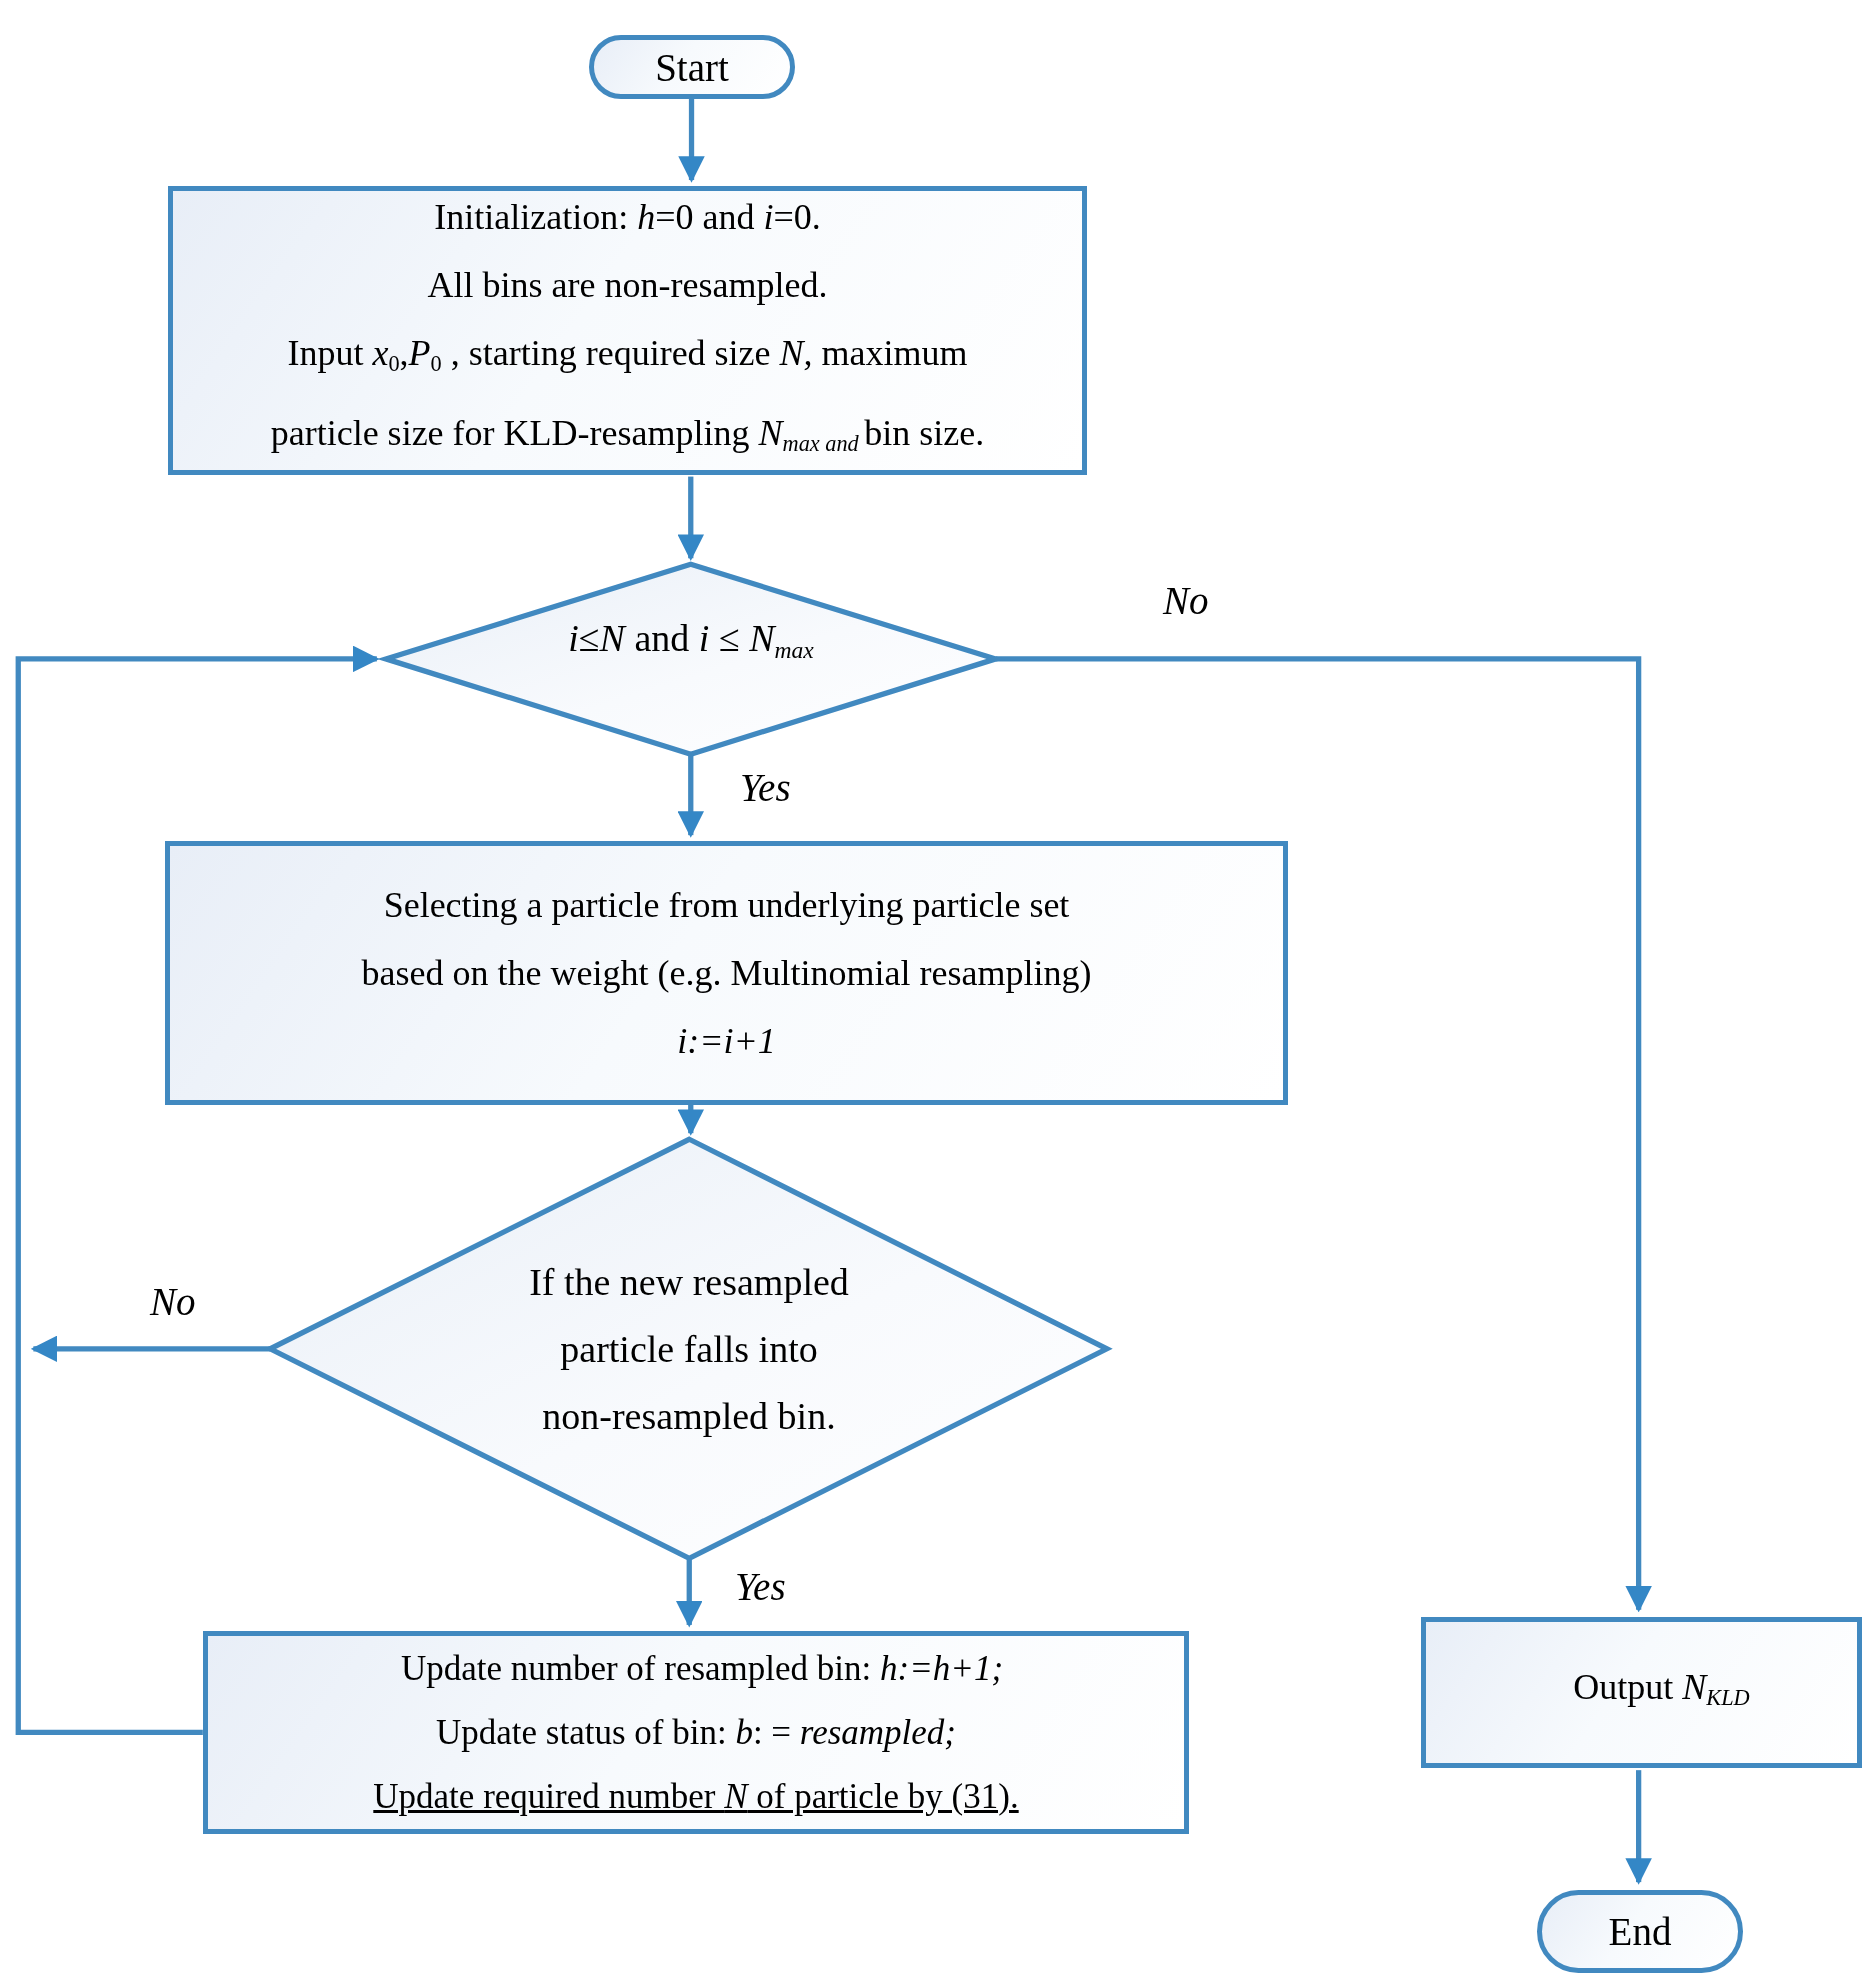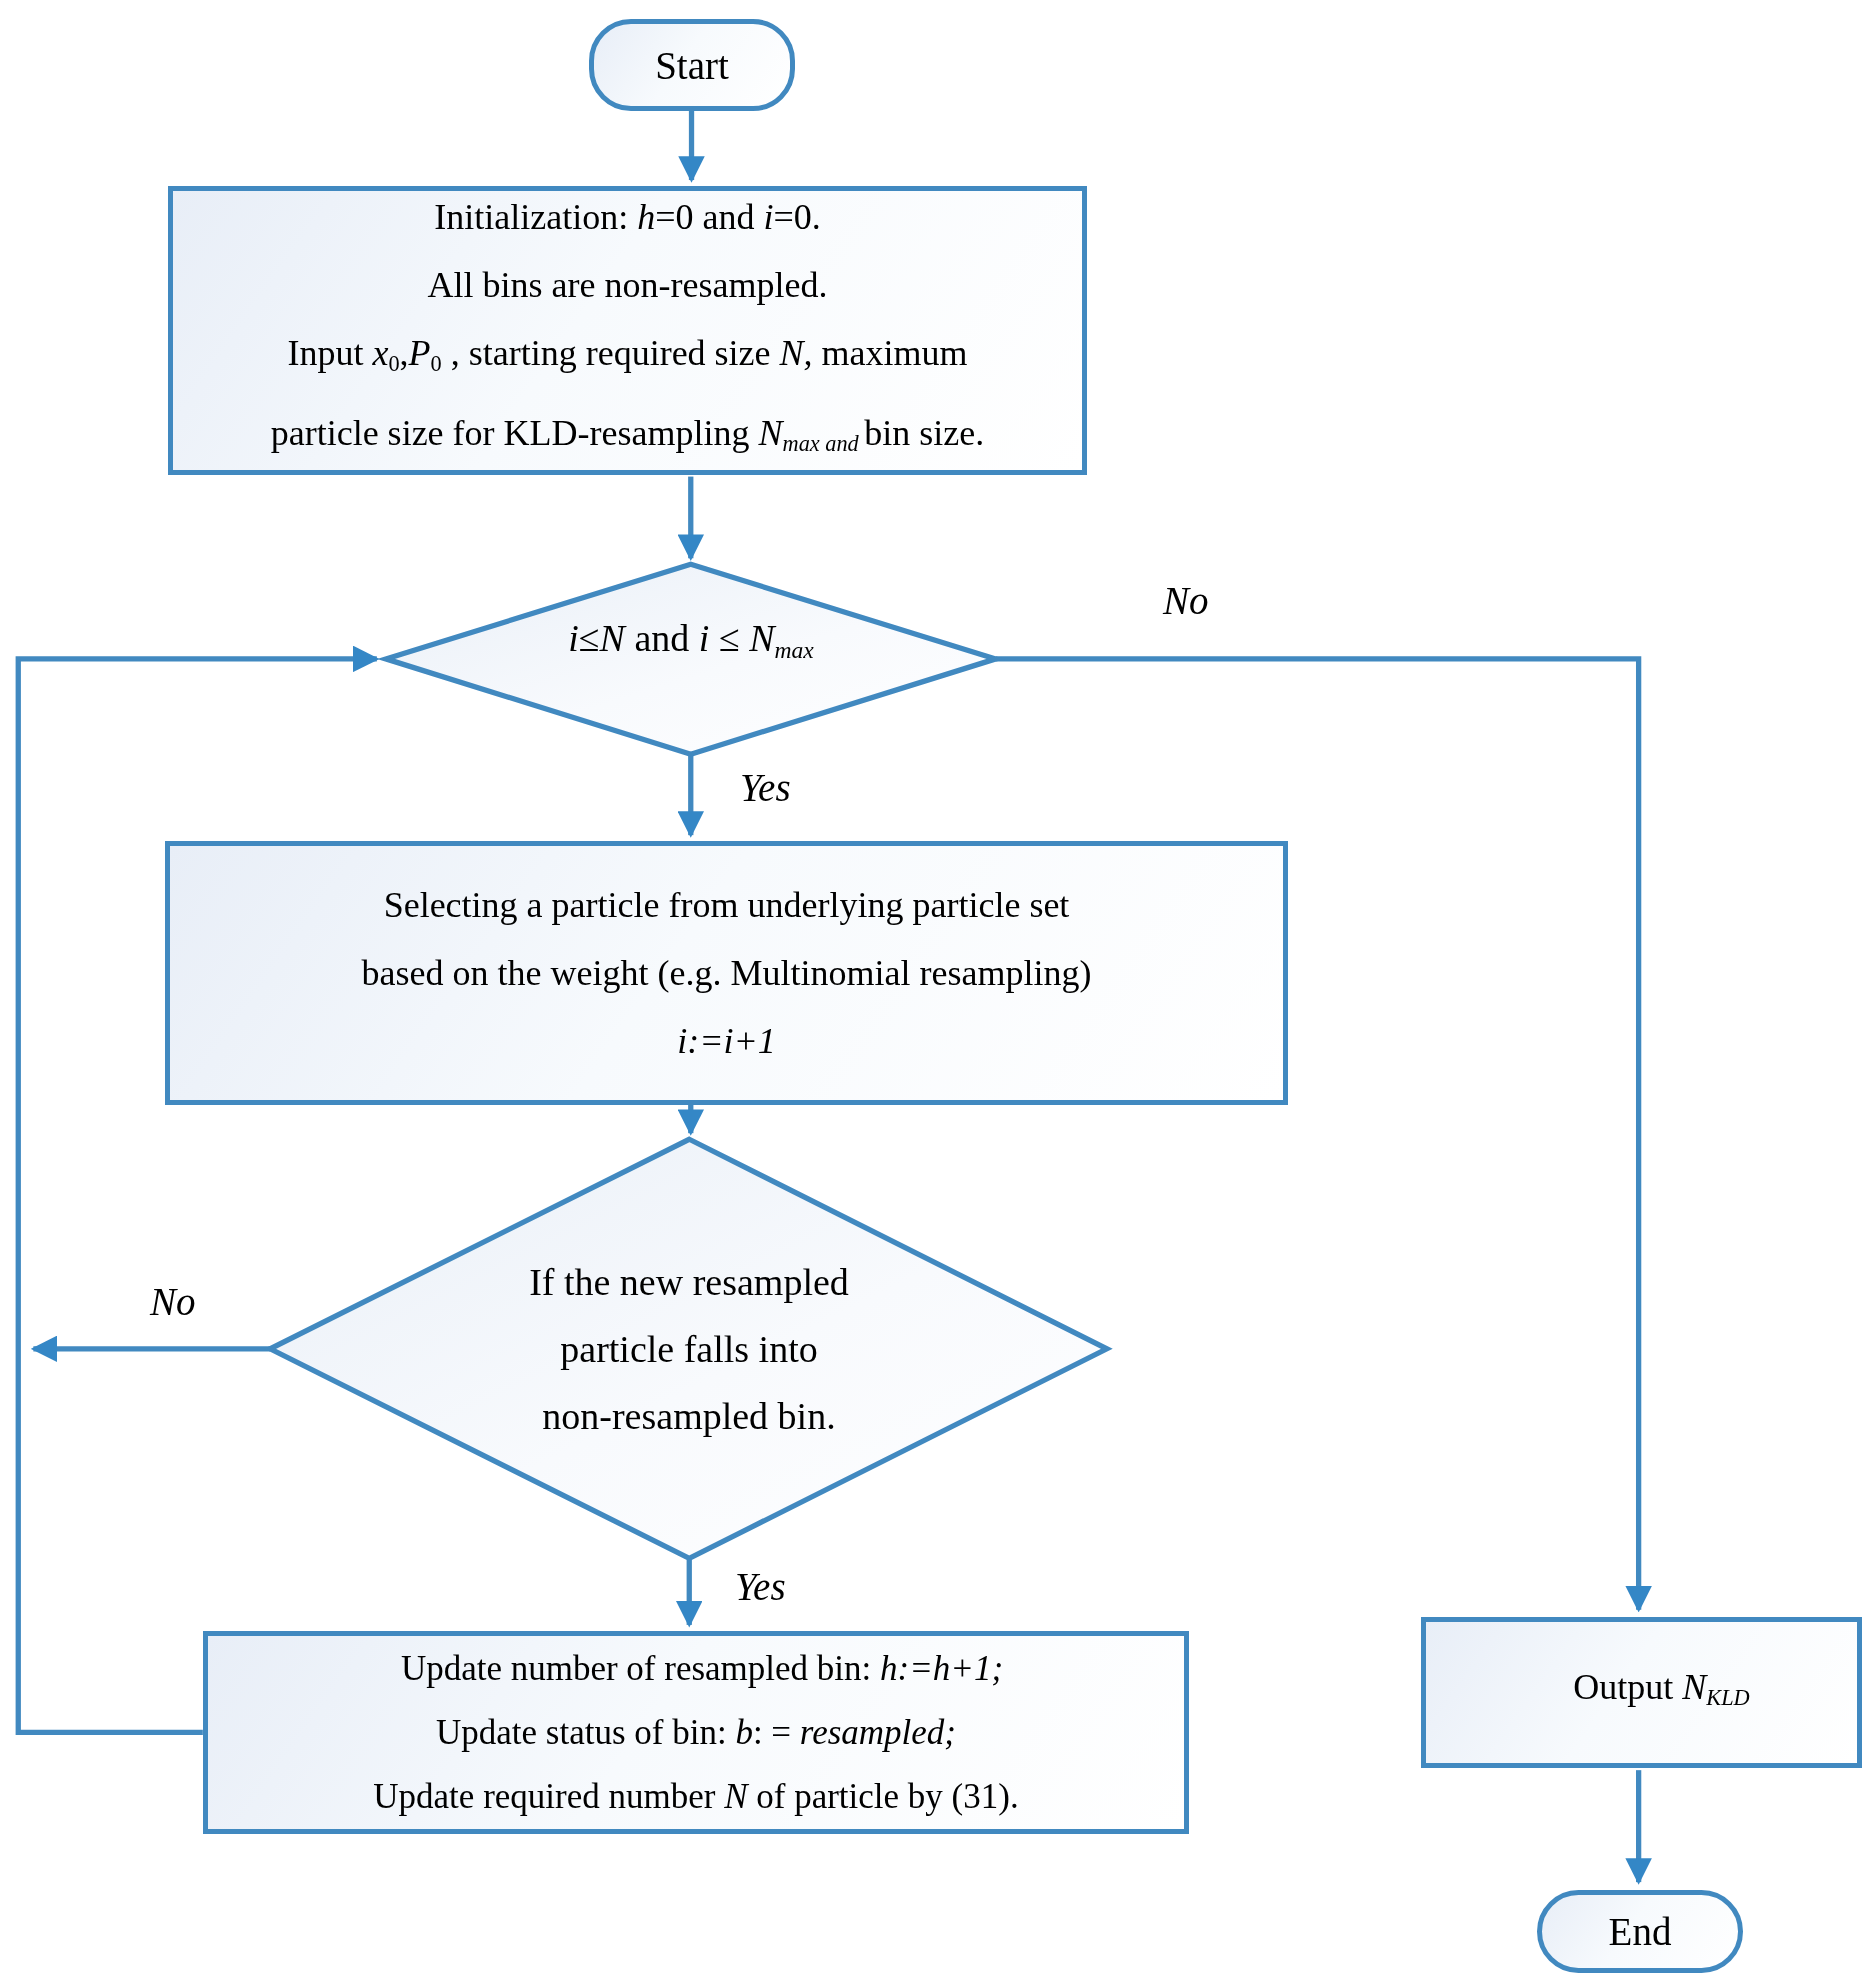--- a/index.html
+++ b/index.html
@@ -70,21 +70,21 @@
     <polyline points="911,2062 911,2148" fill="none" stroke="#4189c0" stroke-width="7" marker-end="url(#arrow)"></polyline>
     <polyline points="357,1783 44,1783" fill="none" stroke="#4189c0" stroke-width="7" marker-end="url(#arrow)"></polyline>
     <polyline points="268,2290 24,2290 24,871 498,871" fill="none" stroke="#4189c0" stroke-width="7" marker-end="url(#arrow)"></polyline>
     <polyline points="1316,871 2166,871 2166,2128" fill="none" stroke="#4189c0" stroke-width="7" marker-end="url(#arrow)"></polyline>
     <polyline points="2166,2340 2166,2488" fill="none" stroke="#4189c0" stroke-width="7" marker-end="url(#arrow)"></polyline>
 
     <polygon points="913,746 1316,871 913,997 510,871" fill="url(#dfill)" stroke="#4189c0" stroke-width="7" stroke-linejoin="miter"></polygon>
     <polygon points="911,1506 1463,1783 911,2060 357,1783" fill="url(#dfill)" stroke="#4189c0" stroke-width="7" stroke-linejoin="miter"></polygon>
   </svg>
 
-  <div class="node terminal" style="left:589px;top:19px;width:206px;height:92px;">
+  <div class="node terminal" style="left:589px;top:35px;width:206px;height:64px;">
     <div class="line">Start</div>
   </div>
 
   <div class="node process" style="left:168px;top:186px;width:919px;height:289px;">
     <div class="line"><span>Initialization: </span><span class="rt-i">h</span><span>=0 and </span><span class="rt-i">i</span><span>=0.</span></div>
     <div class="line"><span>All bins are non-resampled.</span></div>
     <div class="line"><span>Input </span><span class="rt-i">x</span><span class="rt-sub">0</span><span>,</span><span class="rt-i">P</span><span class="rt-sub">0</span><span> , starting required size </span><span class="rt-i">N,</span><span> maximum</span></div>
     <div class="line"><span>particle size for KLD-resampling </span><span class="rt-i">N</span><span class="rt-i rt-sub">max and </span><span>bin size.</span></div>
   </div>
 
@@ -100,21 +100,21 @@
 
   <div class="diamond-text" style="left:424px;top:1249px;width:530px;height:200px;">
     <div class="line"><span>If the new resampled</span></div>
     <div class="line"><span>particle falls into</span></div>
     <div class="line"><span>non-resampled bin.</span></div>
   </div>
 
   <div class="node process" style="left:203px;top:1631px;width:986px;height:203px;font-size:35px;">
     <div class="line" style="line-height:64px;padding-left:12px;"><span>Update number of resampled bin: </span><span class="rt-i">h:=h+1;</span></div>
     <div class="line" style="line-height:64px;"><span>Update status of bin: </span><span class="rt-i">b</span><span>: = </span><span class="rt-i">resampled;</span></div>
-    <div class="line" style="line-height:64px;"><span>Update required number </span><span class="rt-i">N</span><span> of particle by (31).</span></div>
+    <div class="line" style="line-height:64px;text-decoration:underline;"><span>Update required number </span><span class="rt-i">N</span><span> of particle by (31).</span></div>
   </div>
 
   <div class="node process" style="left:1421px;top:1617px;width:441px;height:151px;">
     <div class="line" style="line-height:67px;padding-left:40px;"><span>Output </span><span class="rt-i">N</span><span class="rt-i rt-sub">KLD</span></div>
   </div>
 
   <div class="node terminal" style="left:1537px;top:1890px;width:206px;height:83px;">
     <div class="line">End</div>
   </div>
 

